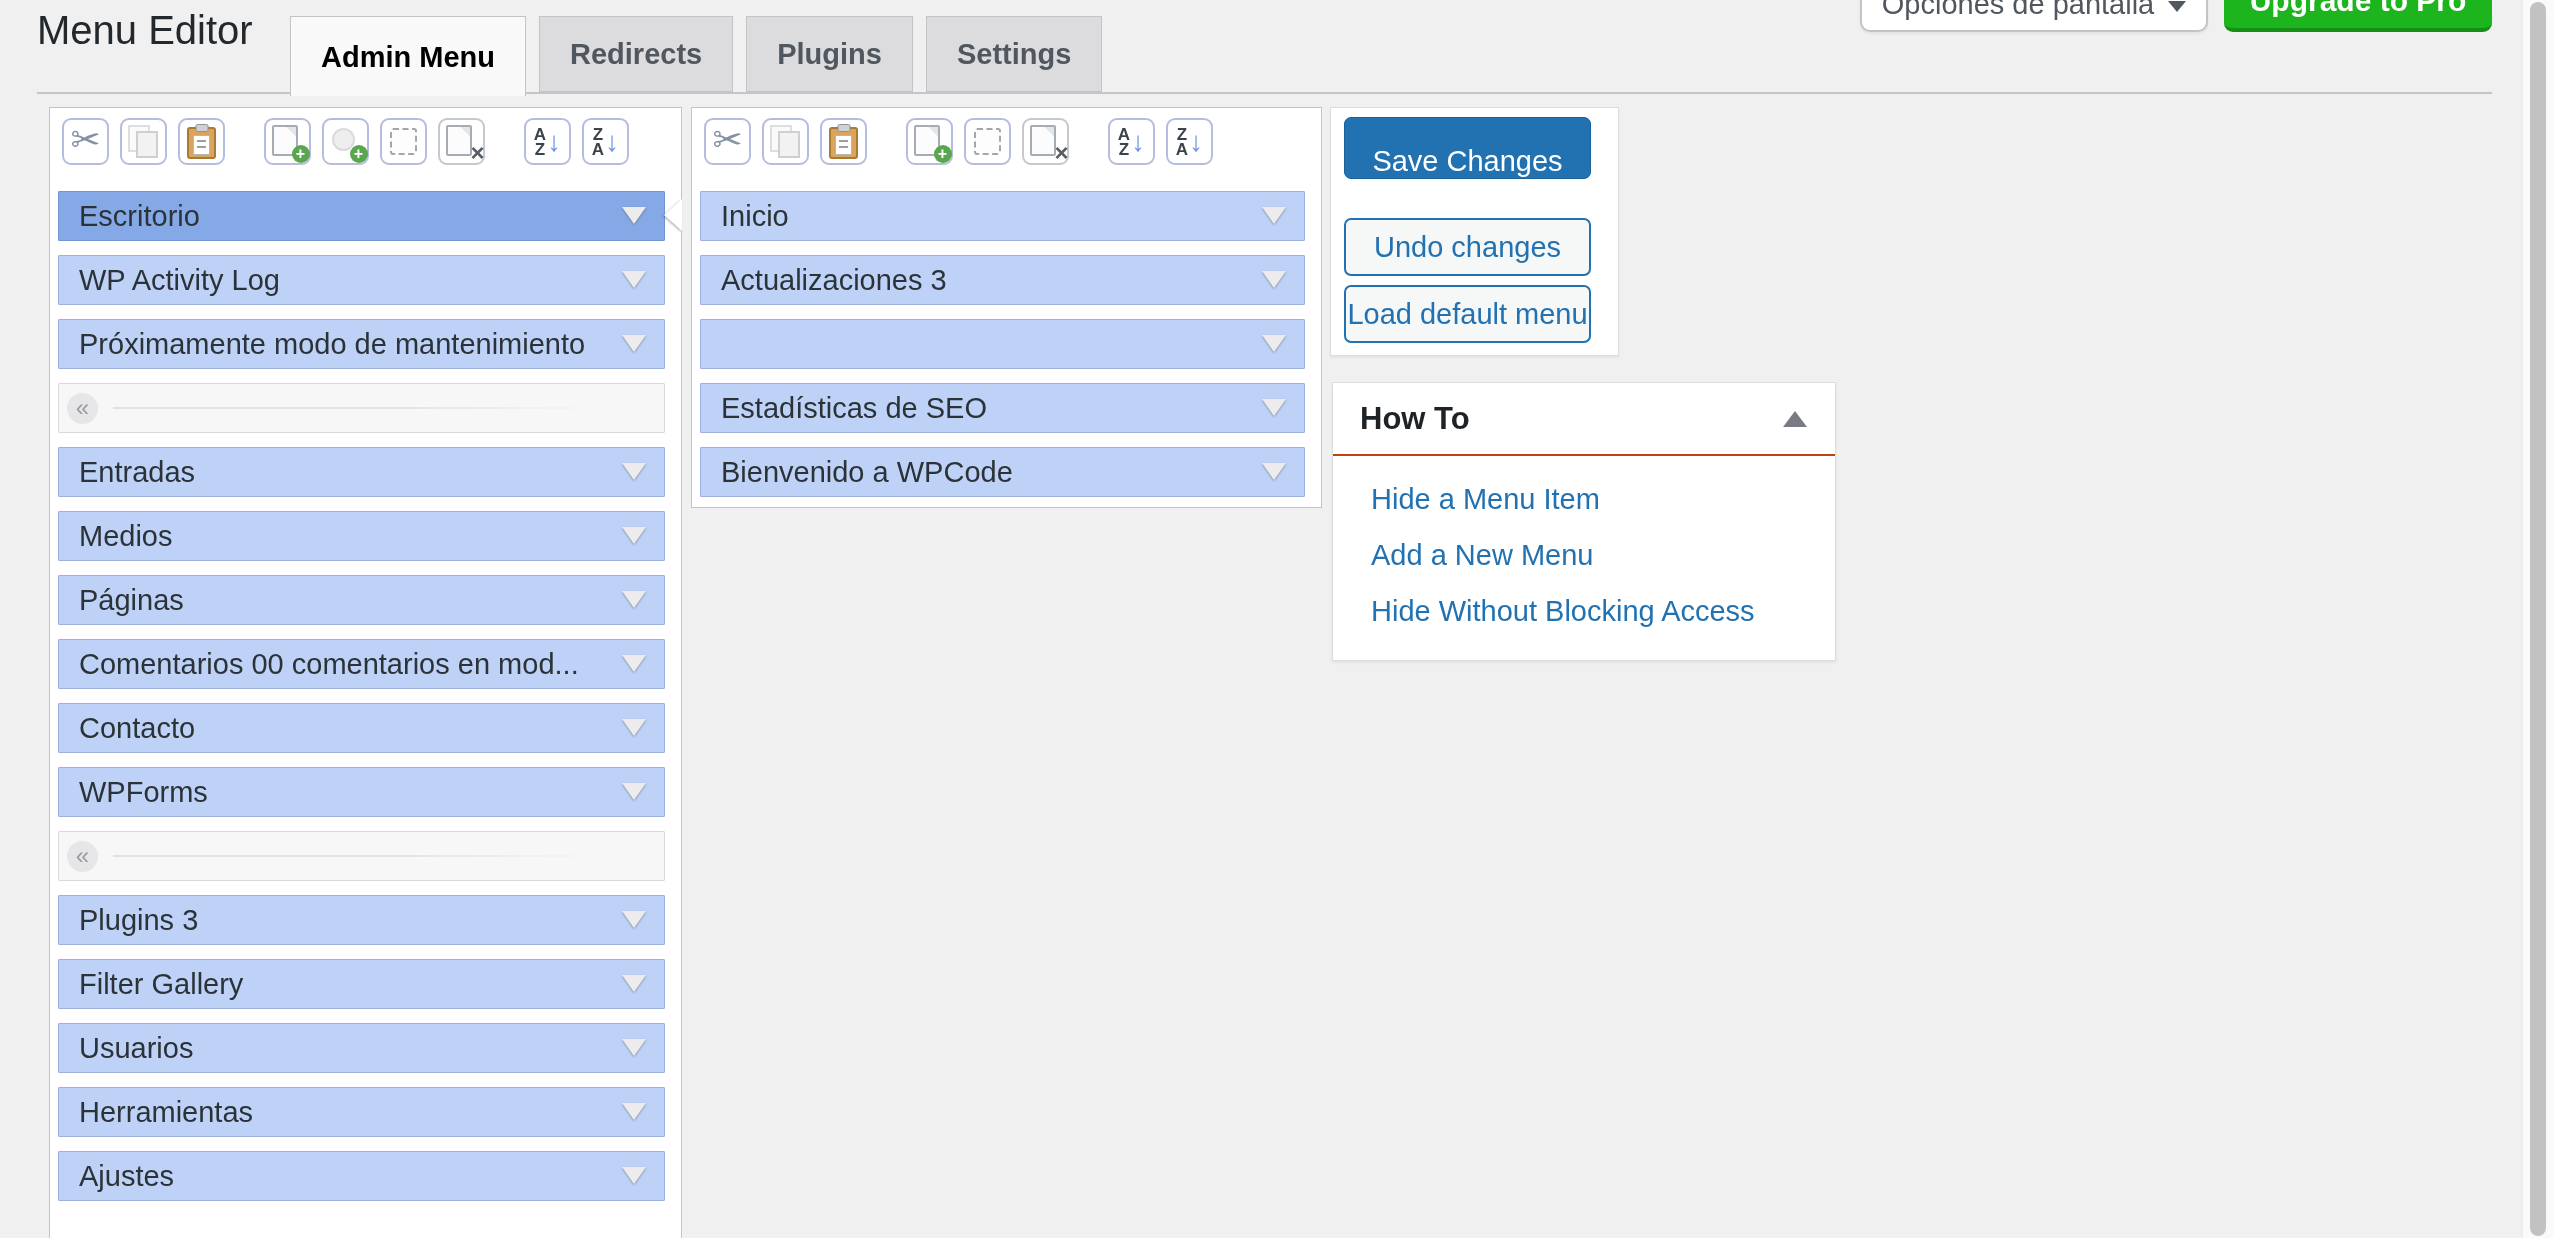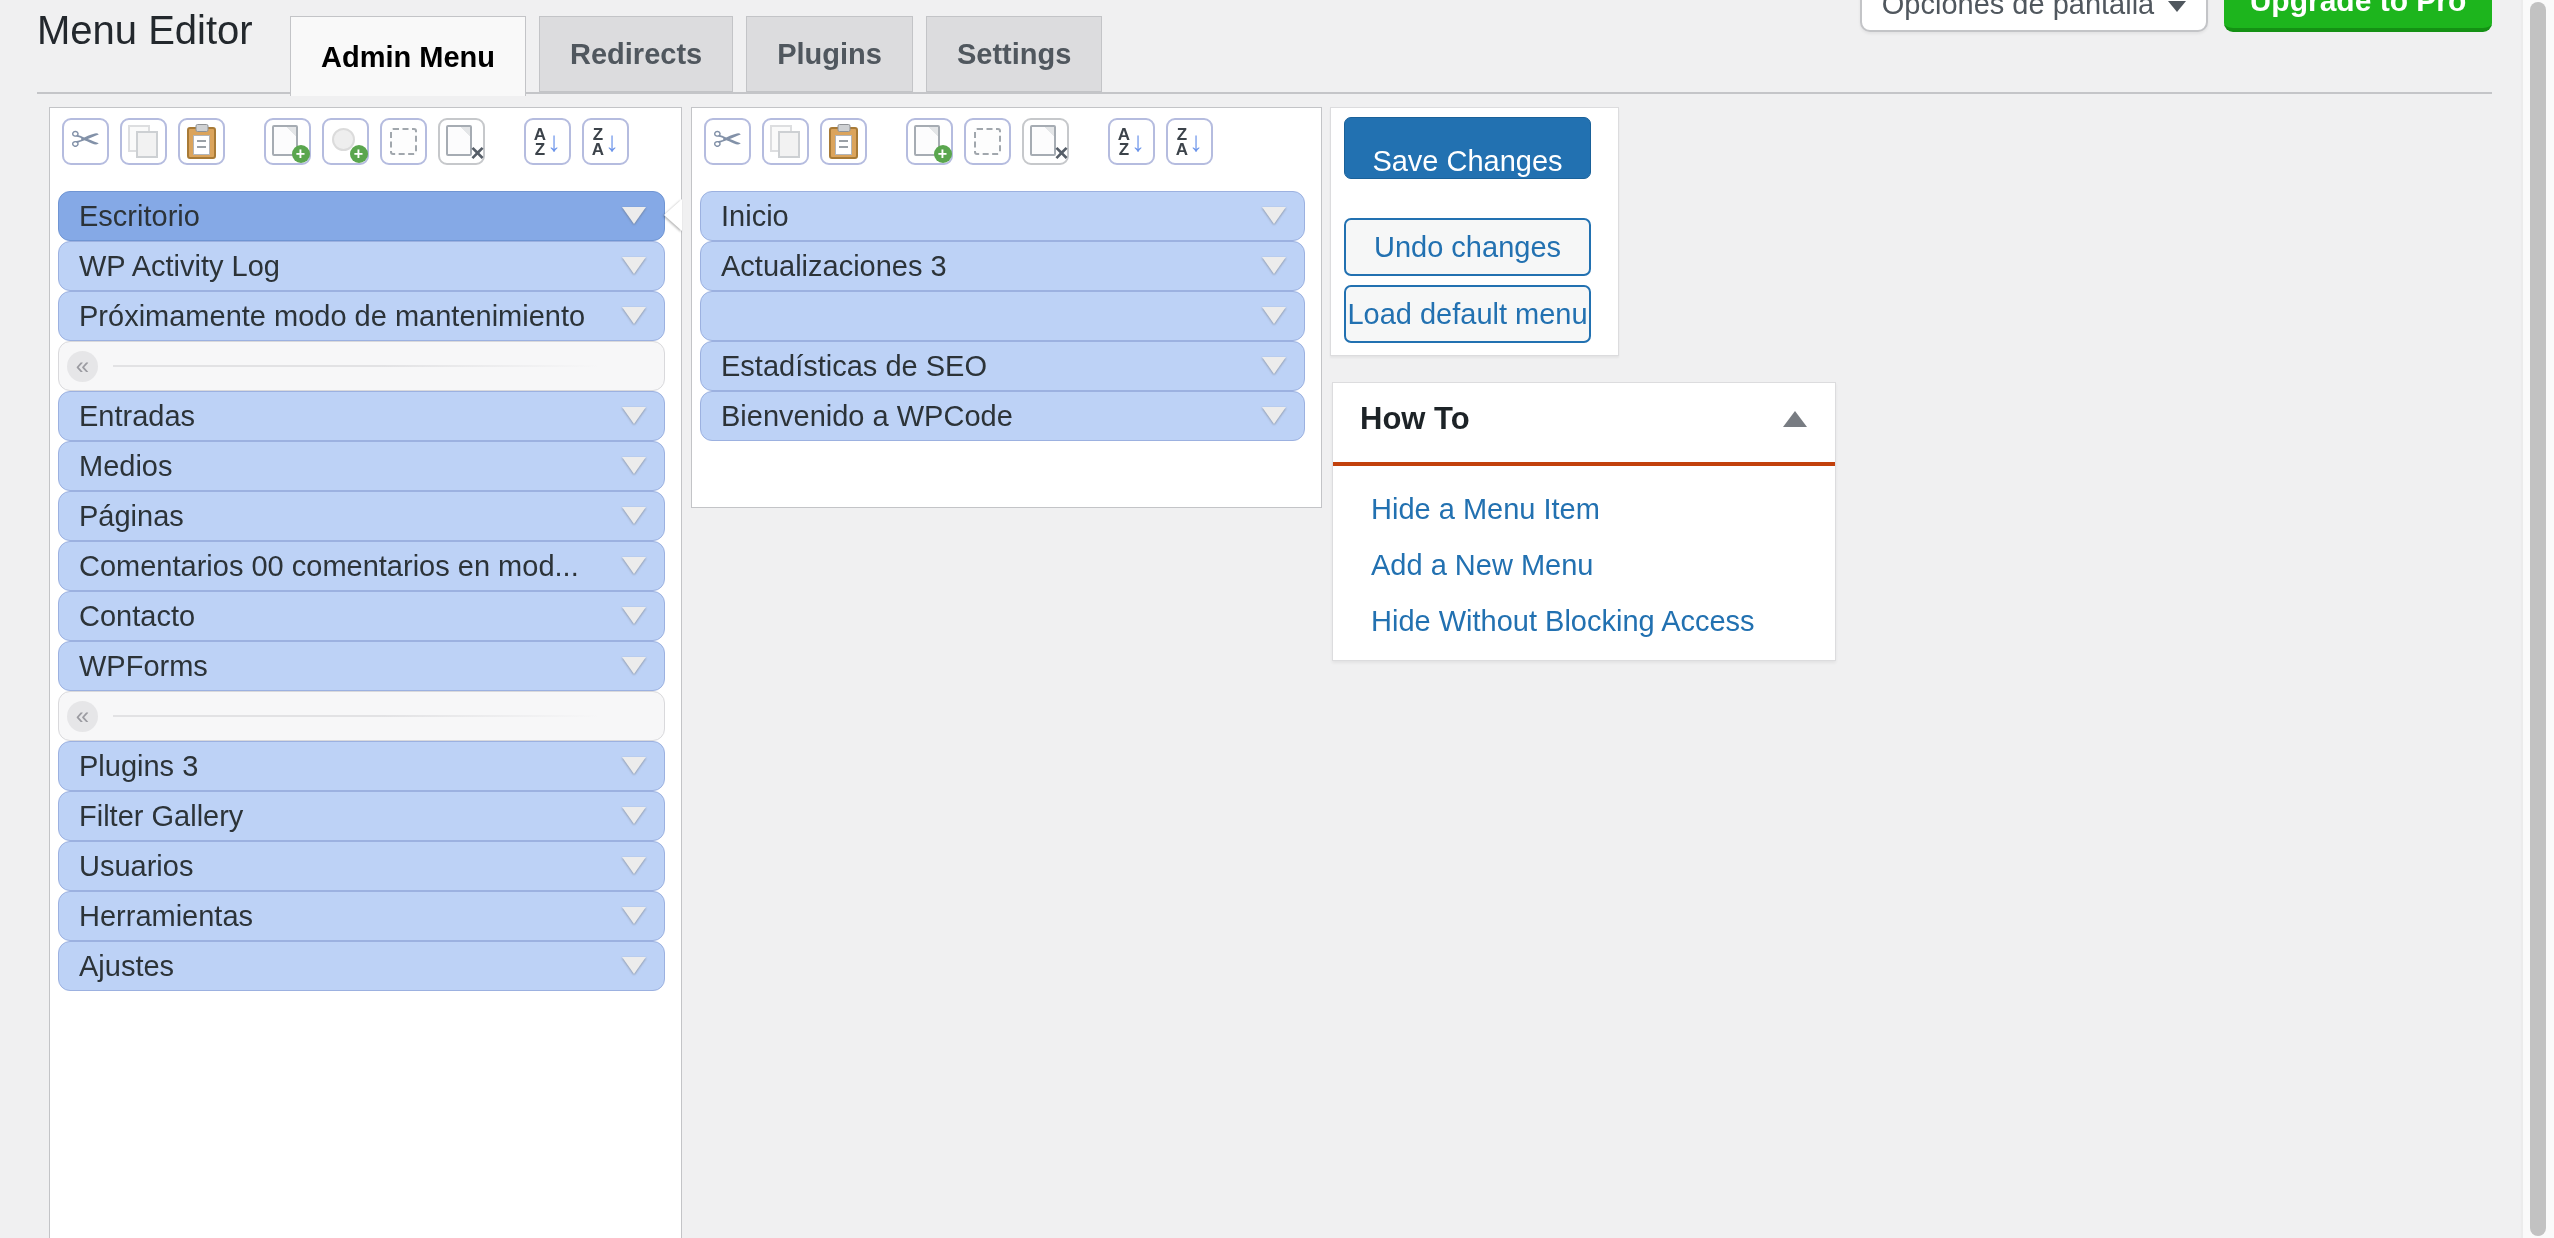--- a/index.html
+++ b/index.html
@@ -75,21 +75,21 @@
   .ic-newsep .circ { position:absolute; left:2px; top:3px; width:23px; height:23px; border-radius:50%;
     background:#ececec; border:2px solid #d5d5d5; opacity:.85; }
   .ic-dashed { width:27px; height:27px; border:2px dashed #a1a7ad; border-radius:3px; background:#fdfdfd; }
   .ic-sort { display:flex; align-items:center; }
   .ic-sort .letters { font-size:17px; line-height:15px; font-weight:bold; color:#3c434a; text-align:center; }
   .ic-sort .arrow { color:#6d95ea; font-size:28px; line-height:1; margin-left:1px; font-weight:bold; }
 
   
   .items { margin:26px 16px 0 8px; }
   .mi {
-    position:relative; height:50px; border-radius:12px;
+    position:relative; height:50px; margin-bottom:14px; border-radius:1px;
     background:var(--item-bg,#bdd2f6); border:1px solid #9cb1e0; cursor:pointer;
   }
   .mi .lbl { position:absolute; left:20px; top:0; line-height:48px; font-size:29px; color:#2c3338; white-space:nowrap; }
   .mi .tri {
     position:absolute; right:18px; top:15px; width:0; height:0;
     border-left:12px solid transparent; border-right:12px solid transparent; border-top:17px solid #ececec;
     filter:drop-shadow(0 1px 1px rgba(90,90,90,.55)); cursor:pointer;
   }
   .mi.selected { background:var(--item-selected-bg,#85a9e6); border-color:#7095d3; }
   .mi.separator { background:#f7f7f8; border-color:#d9d9dc; }
@@ -111,21 +111,21 @@
   }
   .btn-outline {
     position:absolute; left:13px; width:247px; height:58px;
     background:#f6f7f7; border:2px solid var(--accent,#2271b1); border-radius:7px;
     color:var(--accent,#2271b1); font-size:29px; line-height:54px; text-align:center; cursor:pointer; padding:0;
   }
   #btn-undo { top:110px; }
   #btn-load { top:177px; }
 
   
-  .howto-header { position:relative; height:83px; border-bottom:4px solid #c2410c; }
+  .howto-header { position:relative; height:73px; border-bottom:2px solid #c2410c; }
   .howto-title { position:absolute; left:27px; top:0; line-height:72px; font-size:31px; font-weight:bold; color:#1d2327; }
   .howto-collapse { position:absolute; right:28px; top:28px; width:0; height:0; cursor:pointer;
     border-left:12px solid transparent; border-right:12px solid transparent; border-bottom:16px solid #787c82; }
   .howto-links { padding:4px 0 0 38px; }
   .howto-links a { display:block; margin-top:23px; font-size:29px; color:var(--accent,#2271b1); text-decoration:none; cursor:pointer; }
 
   
   .sb-track { position:absolute; right:0; top:0; width:33px; height:1238px; background:#fafafa; border-left:2px solid #ececec; }
   .sb-thumb { position:absolute; right:8px; top:2px; width:16px; height:1234px; border-radius:8px; background:#c2c2c2; }
 </style>

